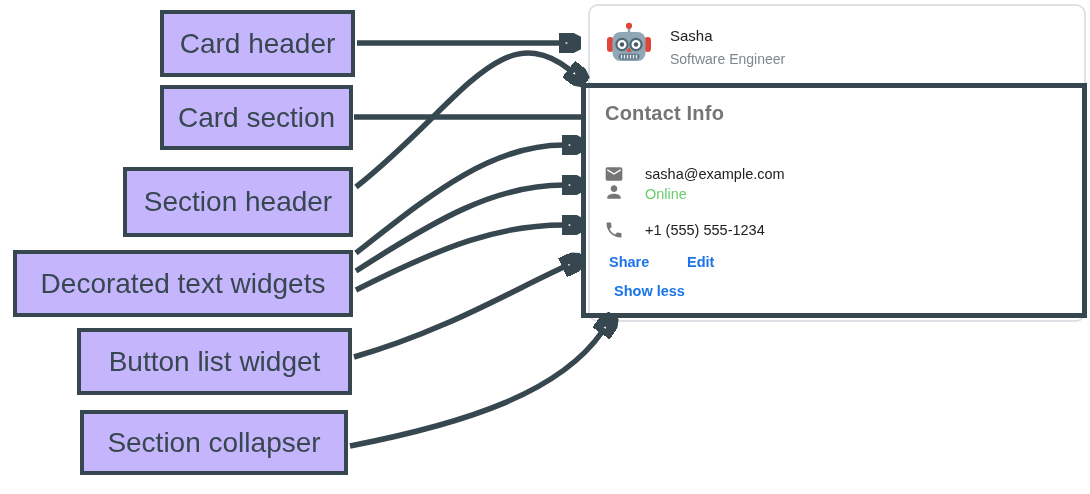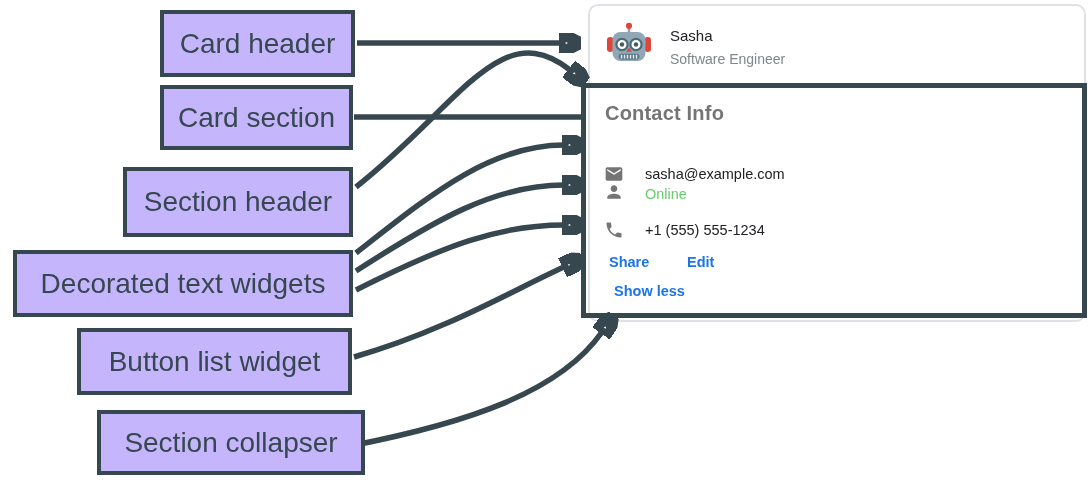--- a/index.html
+++ b/index.html
@@ -134,17 +134,17 @@
   </div>
   <div class="label-box" style="left:123px;top:167px;width:230px;height:70px;">
     <span>Section header</span>
   </div>
   <div class="label-box" style="left:13px;top:250px;width:340px;height:67px;">
     <span>Decorated text widgets</span>
   </div>
   <div class="label-box" style="left:77px;top:328px;width:275px;height:67px;">
     <span>Button list widget</span>
   </div>
-  <div class="label-box" style="left:80px;top:410px;width:268px;height:65px;margin-left:17px;">
+  <div class="label-box" style="left:80px;top:410px;width:268px;height:65px;">
     <span>Section collapser</span>
   </div>
 
 </div>
 
 </body></html>

